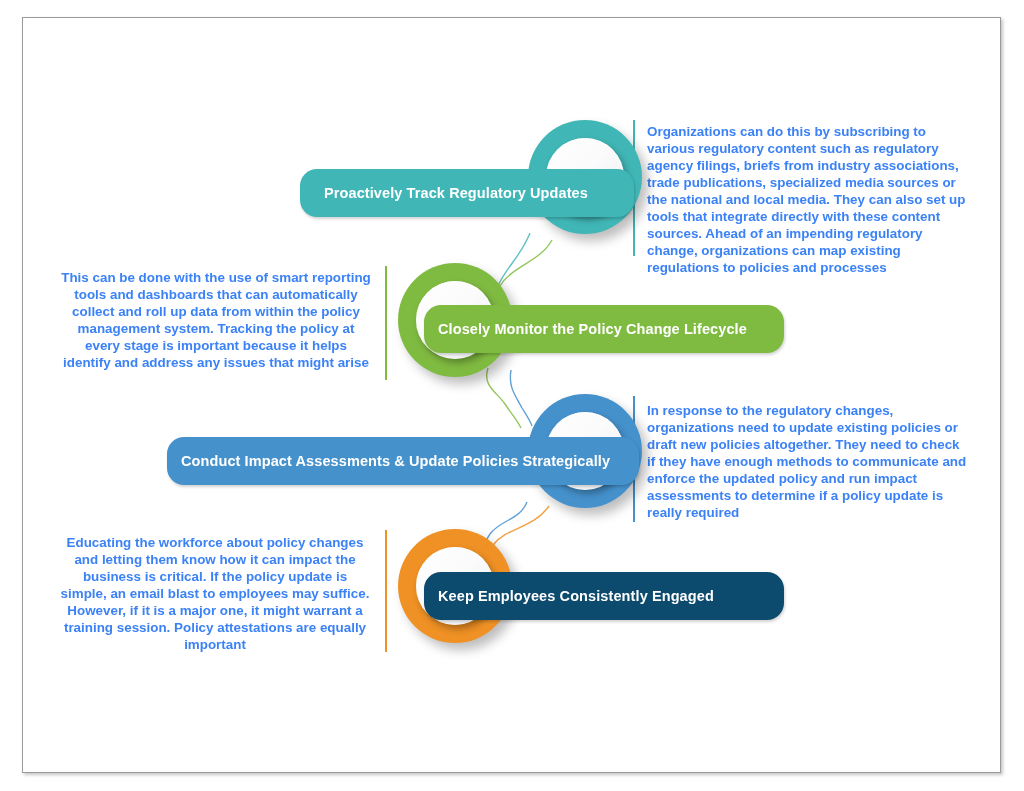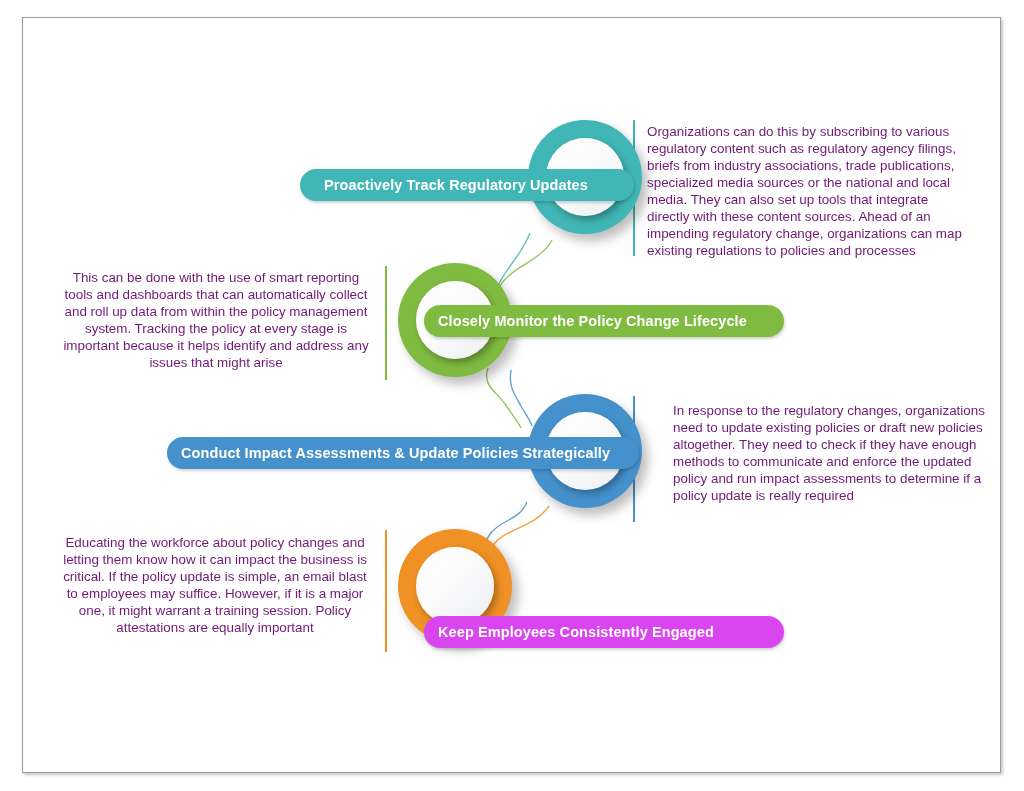--- a/index.html
+++ b/index.html
@@ -65,42 +65,43 @@
     width: 78px;
     height: 78px;
     border-radius: 50%;
     background: linear-gradient(135deg,#ffffff 0%,#fbfbfc 45%,#eceef1 100%);
     box-shadow: 3px 4px 7px rgba(0,0,0,0.30), inset 0 1px 2px rgba(255,255,255,0.9);
     z-index: 4;
   }
   
   .pill {
     position: absolute;
-    height: 32px;
+    height: 48px;
     border-radius: 17px;
     z-index: 5;
     display: flex;
     align-items: center;
     box-shadow: 1px 2px 3px rgba(0,0,0,0.18);
   }
   .pill-text {
     color: #ffffff;
     font-size: 14.5px;
     font-weight: bold;
     white-space: nowrap;
     line-height: 1;
     letter-spacing: 0.1px;
   }
   
   .desc {
     position: absolute;
     font-size: 13.4px;
     line-height: 1.27;
-    color: #701a75;
+    color: #3b82f6;
     z-index: 2;
+    font-weight: bold;
   }
   .desc.left  { text-align: center; }
   .desc.right { text-align: left;  }
   
   .vrule {
     position: absolute;
     width: 2px;
     z-index: 2;
   }
 </style>
@@ -149,28 +150,28 @@
 
   <div class="row">
     <div class="ring" style="left:528px; top:394px;">
       <div class="ring-outer" style="background:#4591cc;"></div>
       <div class="ring-inner"></div>
     </div>
     <div class="pill" style="left:167px; top:437px; width:458px; background:#4591cc; padding-left:14px;">
       <span class="pill-text">Conduct Impact Assessments &amp; Update Policies Strategically</span>
     </div>
     <div class="vrule" style="left:633px; top:396px; height:126px; background:#4591cc;"></div>
-    <div class="desc right" style="left:647px; top:402px; width:320px;margin-left:26px;">In response to the regulatory changes, organizations need to update existing policies or draft new policies altogether. They need to check if they have enough methods to communicate and enforce the updated policy and run impact assessments to determine if a policy update is really required</div>
+    <div class="desc right" style="left:647px; top:402px; width:320px;">In response to the regulatory changes, organizations need to update existing policies or draft new policies altogether. They need to check if they have enough methods to communicate and enforce the updated policy and run impact assessments to determine if a policy update is really required</div>
   </div>
 
   <div class="row">
     <div class="ring" style="left:398px; top:529px;">
       <div class="ring-outer" style="background:#ef9124;"></div>
       <div class="ring-inner"></div>
     </div>
-    <div class="pill" style="left:424px; top:572px; width:346px; background:#d946ef; padding-left:14px;margin-top:44px;">
+    <div class="pill" style="left:424px; top:572px; width:346px; background:#0c4a6e; padding-left:14px;">
       <span class="pill-text">Keep Employees Consistently Engaged</span>
     </div>
     <div class="vrule" style="left:385px; top:530px; height:122px; background:#ef9124;"></div>
     <div class="desc left" style="left:58px; top:534px; width:314px;">Educating the workforce about policy changes and letting them know how it can impact the business is critical. If the policy update is simple, an email blast to employees may suffice. However, if it is a major one, it might warrant a training session. Policy attestations are equally important</div>
   </div>
 
 </div>
 
 </body></html>

